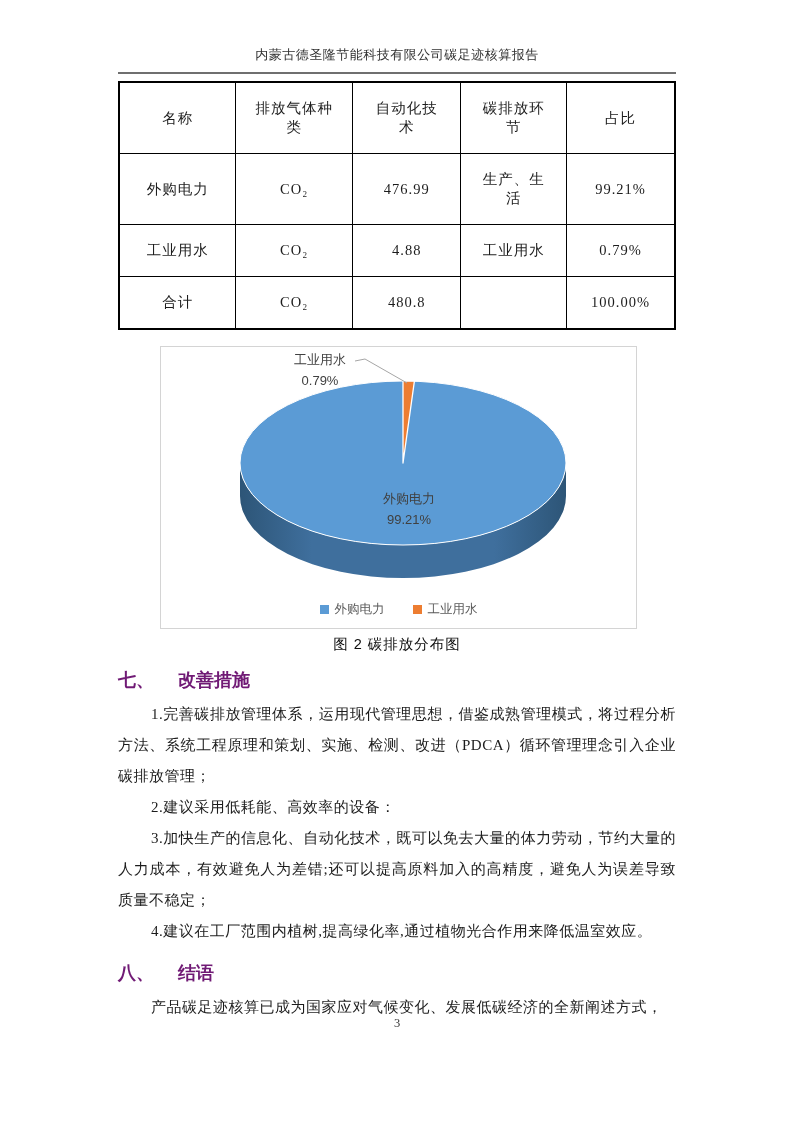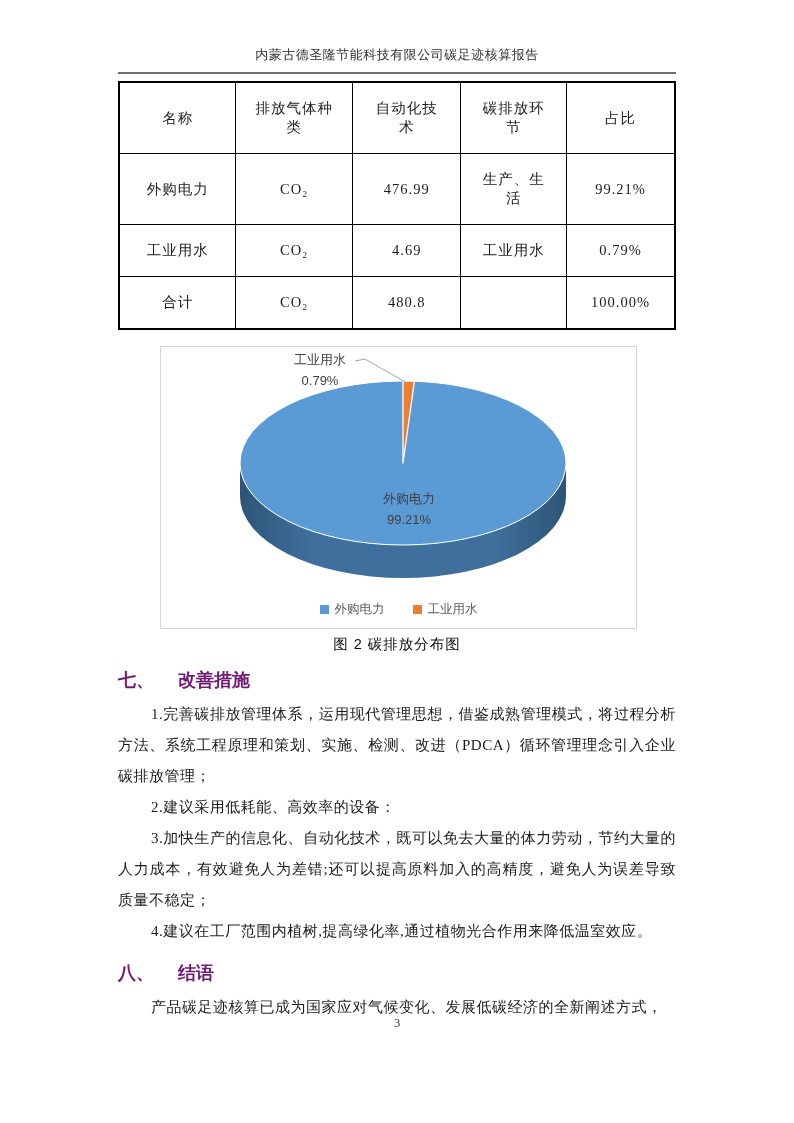--- a/index.html
+++ b/index.html
@@ -103,21 +103,21 @@
       <tr class="row-1">
         <td>外购电力</td>
         <td>CO₂</td>
         <td>476.99</td>
         <td>生产、生活</td>
         <td>99.21%</td>
       </tr>
       <tr class="row-2">
         <td>工业用水</td>
         <td>CO₂</td>
-        <td>4.69</td>
+        <td>4.88</td>
         <td>工业用水</td>
         <td>0.79%</td>
       </tr>
       <tr class="row-3">
         <td>合计</td>
         <td>CO₂</td>
         <td>480.8</td>
         <td></td>
         <td>100.00%</td>
       </tr>

